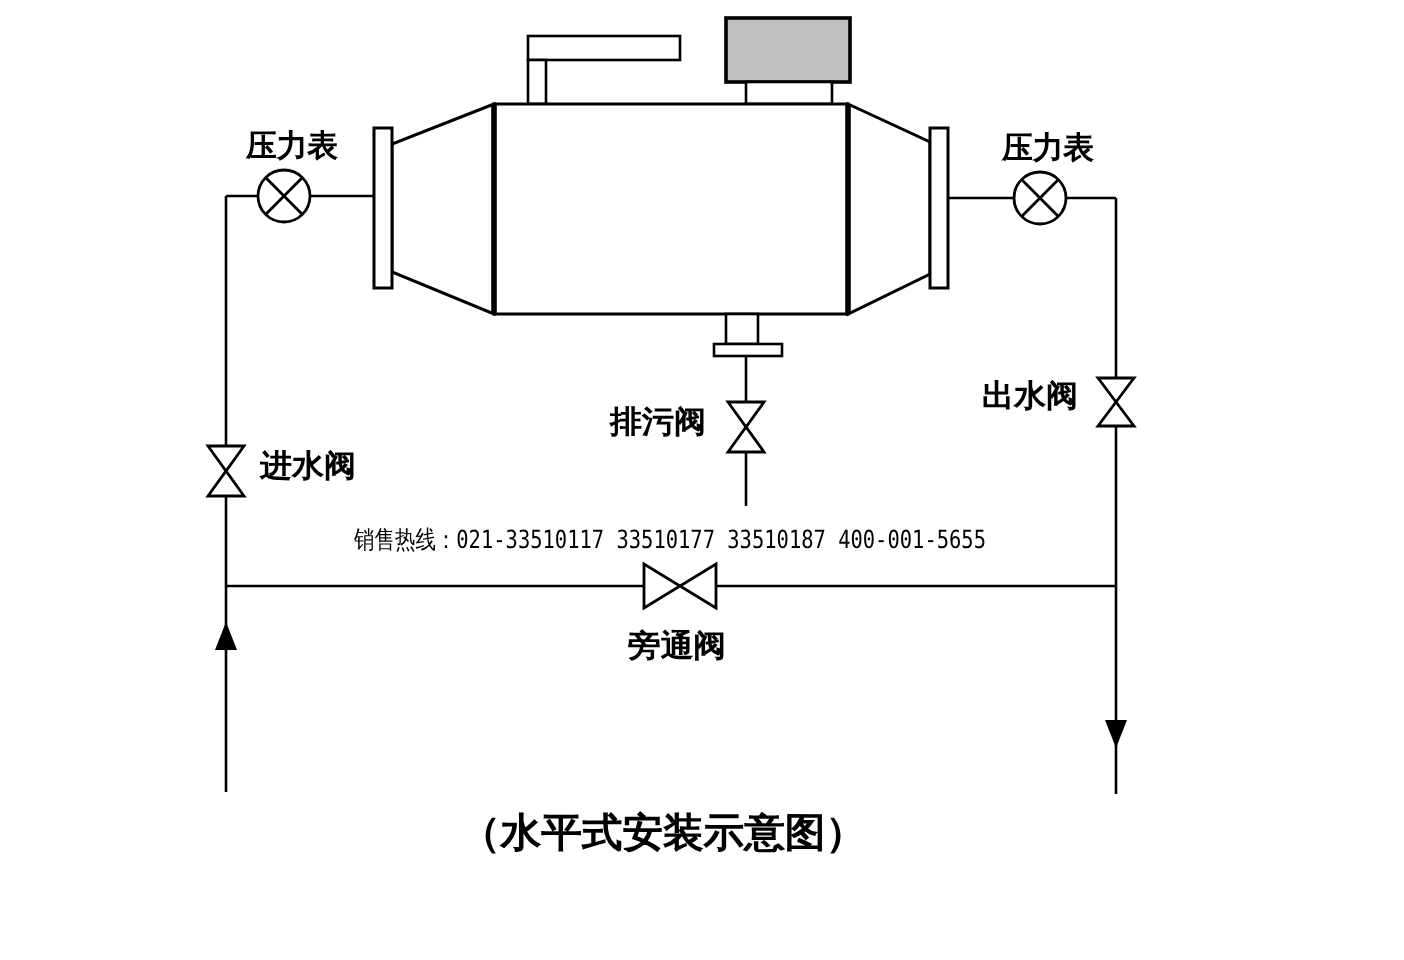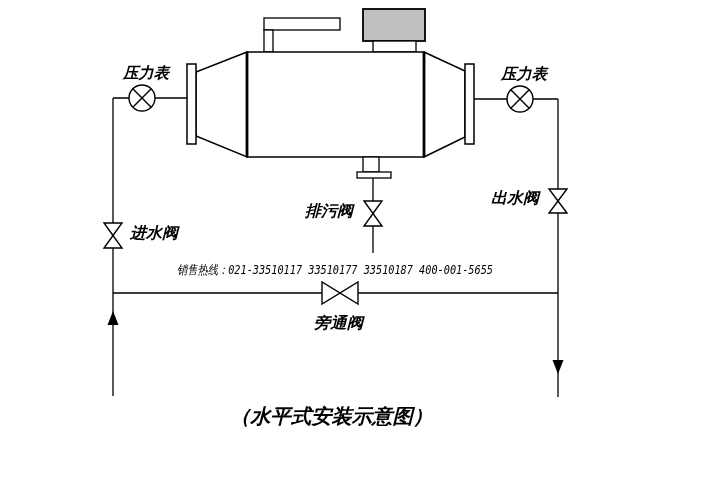--- a/index.html
+++ b/index.html
@@ -2,21 +2,20 @@
 <html><head>
 <meta charset="utf-8">
 <style>
   html,body{margin:0;padding:0;background:#fff;}
   #stage{
     position:relative;
     width:692px;height:480px;
     background:#ffffff;
     font-family:"DejaVu Sans",sans-serif;
     overflow:hidden;
-    font-style:italic;
   }
   svg text{fill:#000000;}
   .lbl{font-family:"DejaVu Sans",sans-serif;font-weight:bold;font-size:15.5px;}
   .hotline{font-family:"DejaVu Sans Mono",monospace;font-size:12.5px;font-weight:normal;}
   .caption{font-family:"DejaVu Serif",serif;font-weight:bold;font-size:20px;}
 </style>
 </head>
 <body>
 
 <div id="stage">

